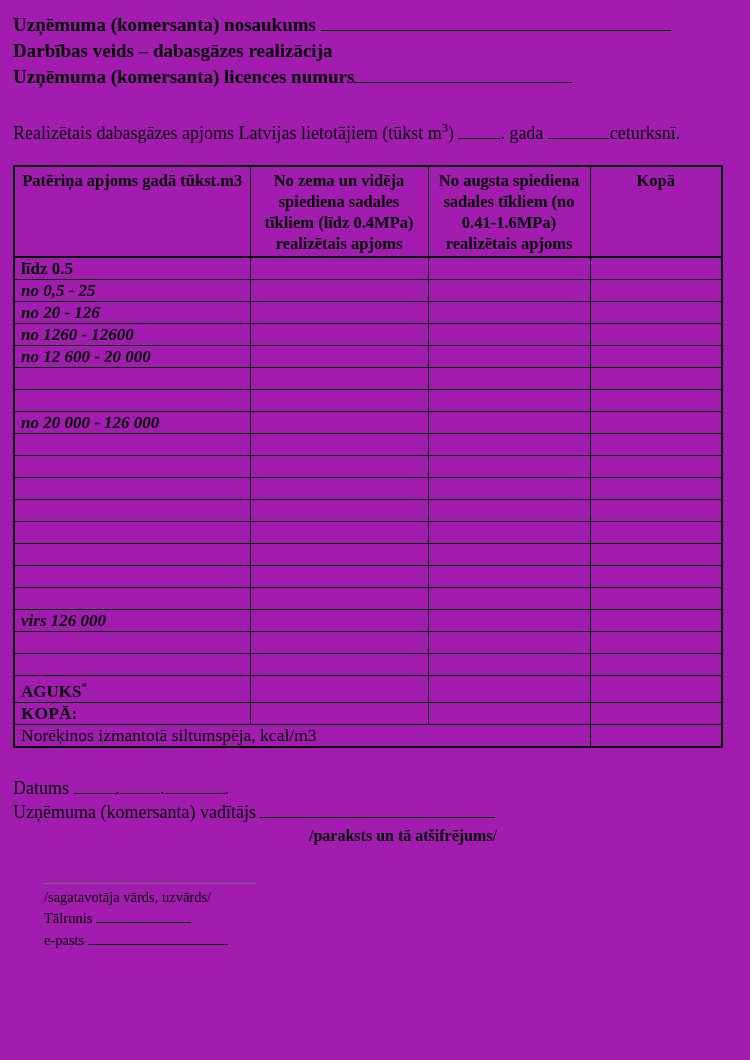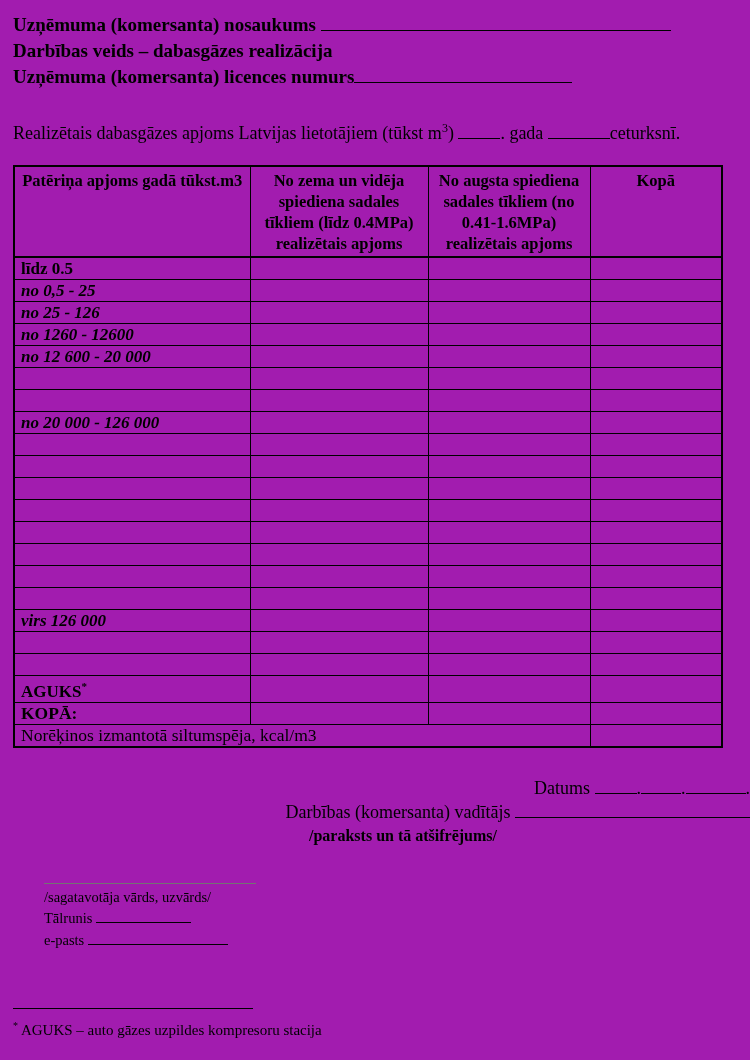--- a/index.html
+++ b/index.html
@@ -35,21 +35,21 @@
   }
   table.report tbody td { height: 21px; font-size: 17px; line-height: 20px; padding: 0; }
   td.label { padding-left: 6px !important; white-space: nowrap; }
   td.label sup { font-size: 11px; }
   .bold { font-weight: bold; }
   .bold-italic { font-weight: bold; font-style: italic; }
   .total { font-weight: bold; font-size: 17.5px !important; }
   .merged { font-weight: normal; font-size: 17.5px !important; }
   
   .footer { margin-top: 28px; font-size: 18px; }
-  .f-line { line-height: 24px; white-space: nowrap; text-align: right; }
+  .f-line { line-height: 24px; white-space: nowrap; }
   .sig-caption { font-size: 16px; line-height: 19px; margin-left: 296px; margin-top: 2px; font-weight: bold; }
   .prep-block { margin-top: 38px; margin-left: 31px; font-size: 14.5px; }
   .prep-caption { width: 212px; border-top: 1px solid #737373; padding-top: 3px; line-height: 20px; }
   .prep-line { line-height: 22px; white-space: nowrap; }
   .prep-line .blank { height: 12px; }
   .footnote { position: absolute; left: 13px; top: 1008px; font-size: 15px; }
   .fn-rule { width: 240px; border-top: 1.5px solid #000; margin-bottom: 8px; }
   .fn-text { line-height: 18px; }
   .fn-text sup { font-size: 10px; }
 </style>
@@ -99,21 +99,21 @@
           <td class="val"></td>
           <td class="val"></td>
         </tr>
         <tr>
           <td class="label bold-italic">no 0,5 - 25</td>
           <td class="val"></td>
           <td class="val"></td>
           <td class="val"></td>
         </tr>
         <tr>
-          <td class="label bold-italic">no 25 - 126</td>
+          <td class="label bold-italic">no 20 - 126</td>
           <td class="val"></td>
           <td class="val"></td>
           <td class="val"></td>
         </tr>
         <tr>
           <td class="label bold-italic">no 1260 - 12600</td>
           <td class="val"></td>
           <td class="val"></td>
           <td class="val"></td>
         </tr>
@@ -225,36 +225,32 @@
         </tr>
       </tbody>
   </table>
 
   <div class="footer">
     <div class="f-line">
       <span>Datums</span>
       <span class="blank w42"></span><span>.</span><span class="blank w40"></span><span>.</span><span class="blank w60"></span><span>.</span>
     </div>
     <div class="f-line">
-      <span>Darbības (komersanta) vadītājs</span>
+      <span>Uzņēmuma (komersanta) vadītājs</span>
       <span class="blank w235"></span>
     </div>
     <div class="sig-caption">/paraksts un tā atšifrējums/</div>
 
     <div class="prep-block">
       <div class="prep-caption">/sagatavotāja vārds, uzvārds/</div>
       <div class="prep-line">
         <span>Tālrunis</span>
         <span class="blank w95"></span>
       </div>
       <div class="prep-line">
         <span>e-pasts</span>
         <span class="blank w140"></span>
       </div>
     </div>
   </div>
 
-  <div class="footnote">
-    <div class="fn-rule"></div>
-    <div class="fn-text"><sup>*</sup> <span>AGUKS – auto gāzes uzpildes kompresoru stacija</span></div>
-  </div>
 
 </div>
 
 </body></html>

